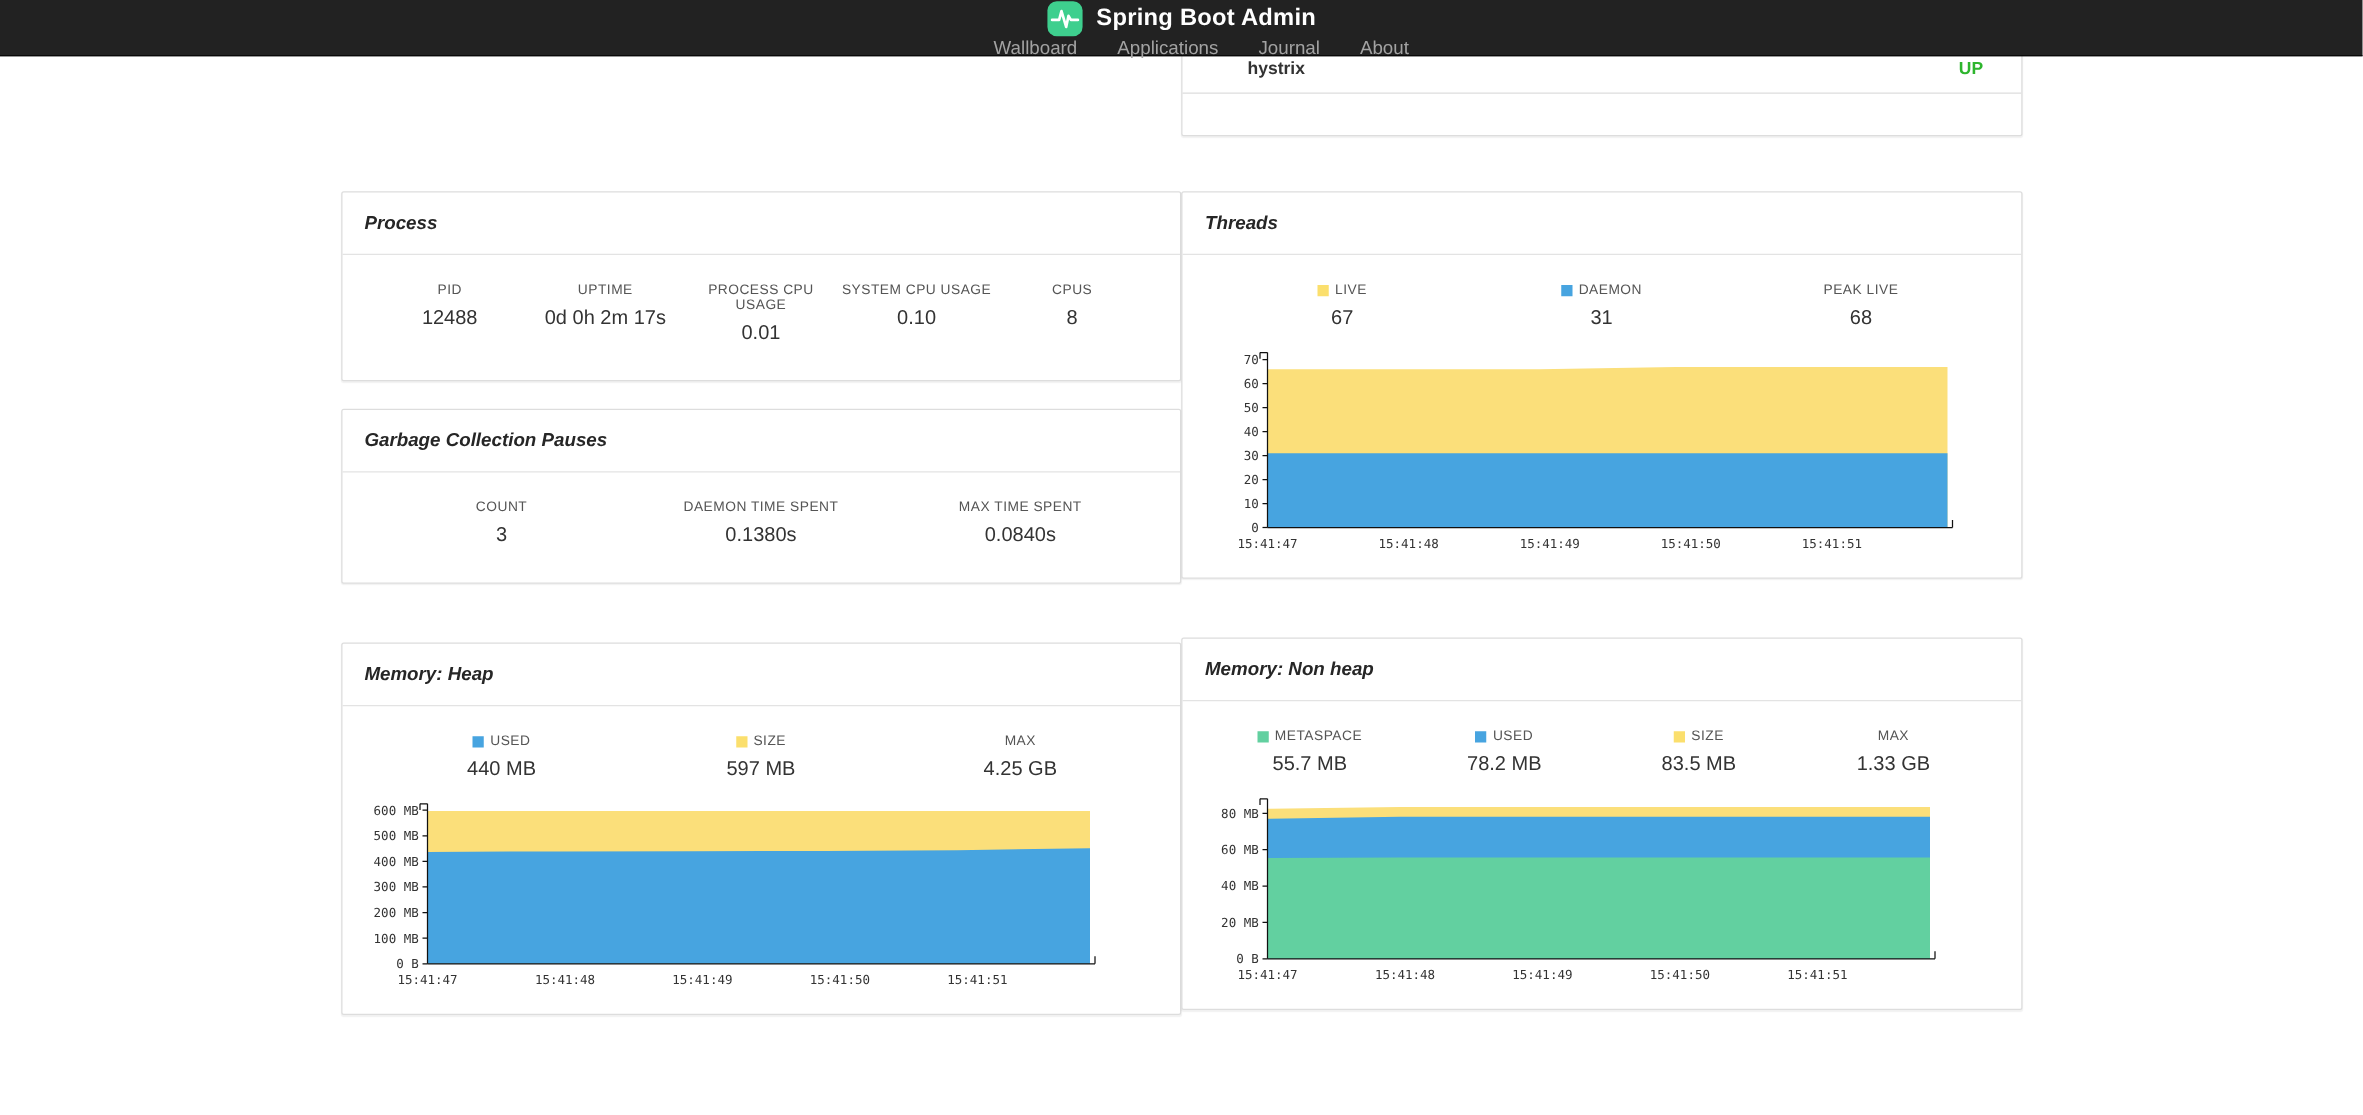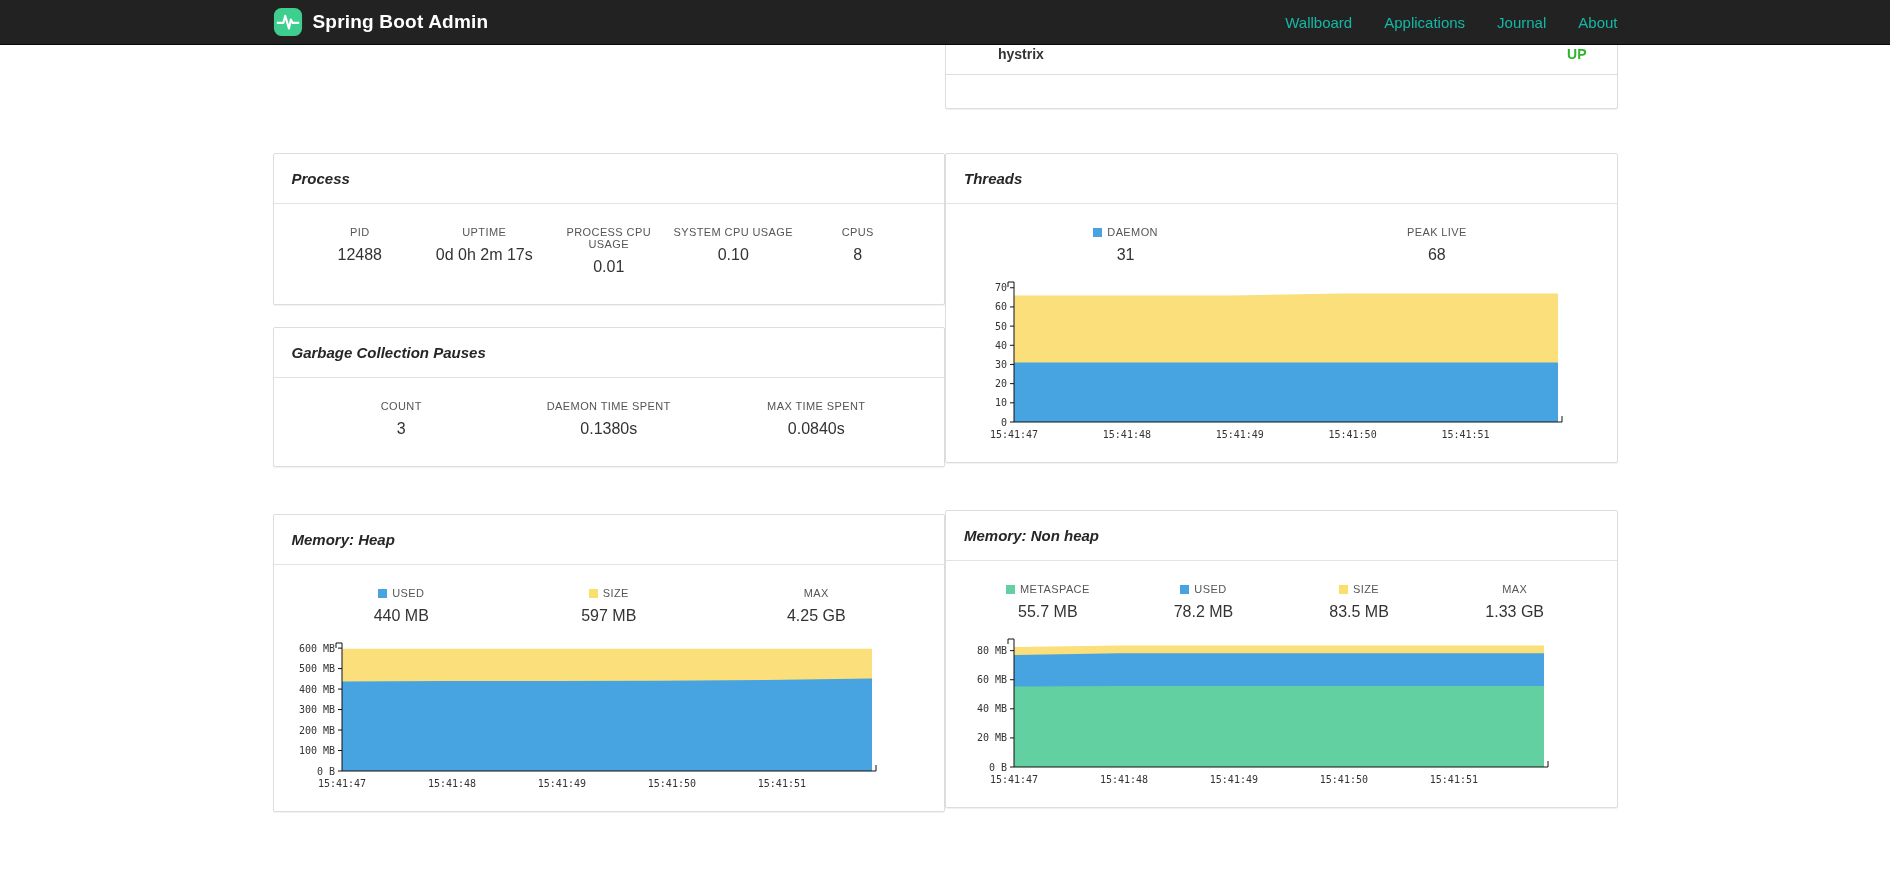--- a/index.html
+++ b/index.html
@@ -12,26 +12,26 @@
     overflow-x: hidden;
   }
   .container { width: 1345px; margin: 0 auto; }
 
   
   .navbar {
     position: fixed; top: 0; left: 0; right: 0;
     height: 45px; background: #222; z-index: 100;
     border-bottom: 1px solid #090909;
   }
-  .nav-inner { display: flex; align-items: center; justify-content: space-between; height: 100%; }
+  .nav-inner { display: flex; align-items: center; justify-content: space-between; height: 100%; flex-direction: column; }
   .brand { display: flex; align-items: center; gap: 10px; cursor: pointer; }
   .logo-icon { width: 30px; height: 30px; display: block; }
   .brand-text { color: #fff; font-size: 19px; font-weight: bold; letter-spacing: .2px; }
   .nav-links { display: flex; list-style: none; align-items: center; }
-  .nav-links li { color: #14b8a6; font-size: 15px; margin-left: 32px; cursor: pointer; }
+  .nav-links li { color: #a3a3a3; font-size: 15px; margin-left: 32px; cursor: pointer; }
 
   
   .content { display: flex; justify-content: space-between; margin-top: 45px; padding-bottom: 70px; }
   .col { width: 788px; display: flex; flex-direction: column; }
 
   .card {
     background: #fff;
     border: 1px solid #ddd;
     border-radius: 2px;
     box-shadow: 0 1px 1px rgba(0,0,0,.06);
@@ -230,20 +230,27 @@
         <span class="app-name">hystrix</span>
         <span class="app-status" style="color: rgb(46, 181, 46);">UP</span>
       </div>
     </section>
 
     <section class="card threads-card chart-card">
       <div class="card-header">
         <div class="card-title">Threads</div>
       </div>
       <div class="metrics">
+        <div class="metric">
+          <div class="metric-label">
+            <span class="swatch" style="background: rgb(251, 223, 109);"></span>
+            <span>LIVE</span>
+          </div>
+          <div class="metric-value">67</div>
+        </div>
         <div class="metric">
           <div class="metric-label">
             <span class="swatch" style="background: rgb(71, 164, 224);"></span>
             <span>DAEMON</span>
           </div>
           <div class="metric-value">31</div>
         </div>
         <div class="metric">
           <div class="metric-label">
               <span>PEAK LIVE</span>

